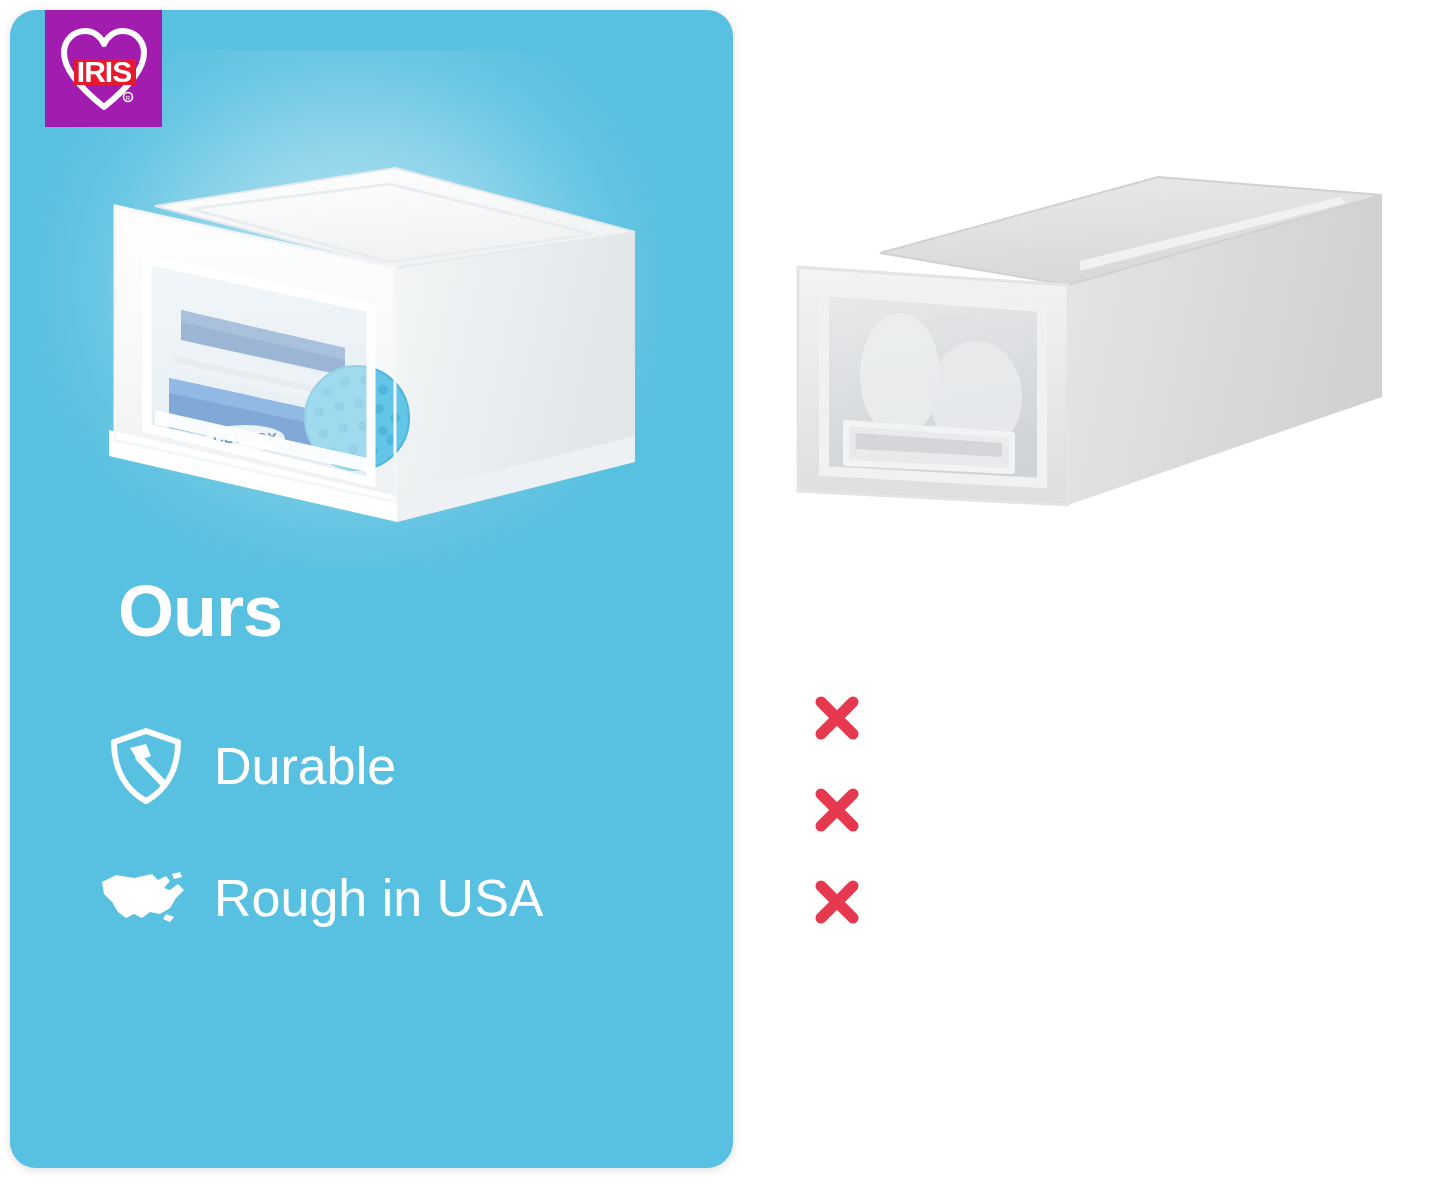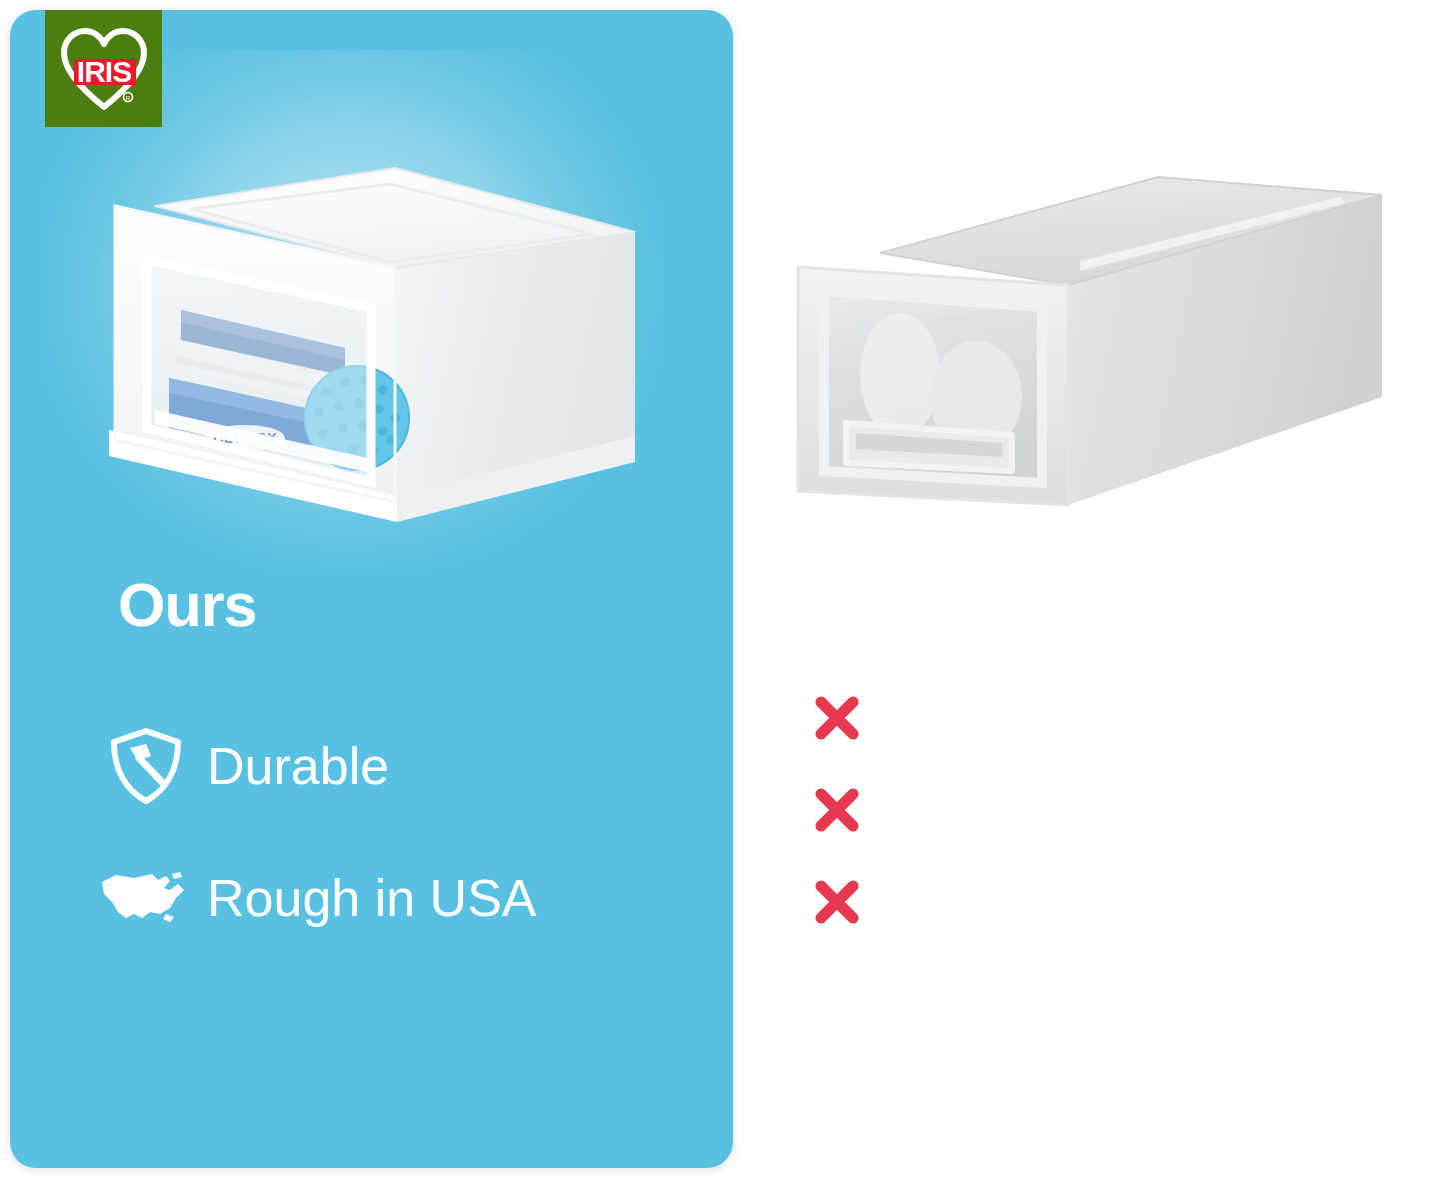--- a/index.html
+++ b/index.html
@@ -44,21 +44,21 @@
     pointer-events: none;
   }
 
   
   .logo-badge {
     position: absolute;
     left: 45px;
     top: 10px;
     width: 117px;
     height: 117px;
-    background: #4d7c0f;
+    background: #a21caf;
     display: flex;
     align-items: center;
     justify-content: center;
     z-index: 6;
   }
   .logo-badge svg { display: block; }
 
   
   .product-ours {
     position: absolute;
@@ -76,21 +76,21 @@
     height: 365px;
     z-index: 4;
   }
   .product-ours svg, .product-others svg { display: block; width: 100%; height: 100%; }
 
   
   .heading {
     position: absolute;
     color: #ffffff;
     font-weight: bold;
-    font-size: 61px;
+    font-size: 72px;
     letter-spacing: -1px;
     line-height: 1;
     white-space: nowrap;
   }
   .heading-ours  { left: 118px; top: 575px; }
   .heading-others{ left: 812px; top: 575px; }
 
   
   .features-ours {
     position: absolute;
@@ -109,21 +109,21 @@
     height: 92px;
     display: flex;
     align-items: center;
     justify-content: center;
   }
   .feature-icon svg { display: block; }
   .feature-label {
     color: #ffffff;
     font-size: 52px;
     line-height: 1;
-    margin-left: 15px;
+    margin-left: 22px;
     white-space: nowrap;
   }
 
   .features-others {
     position: absolute;
     left: 808px;
     top: 672px;
     width: 600px;
   }
   .con-row {

